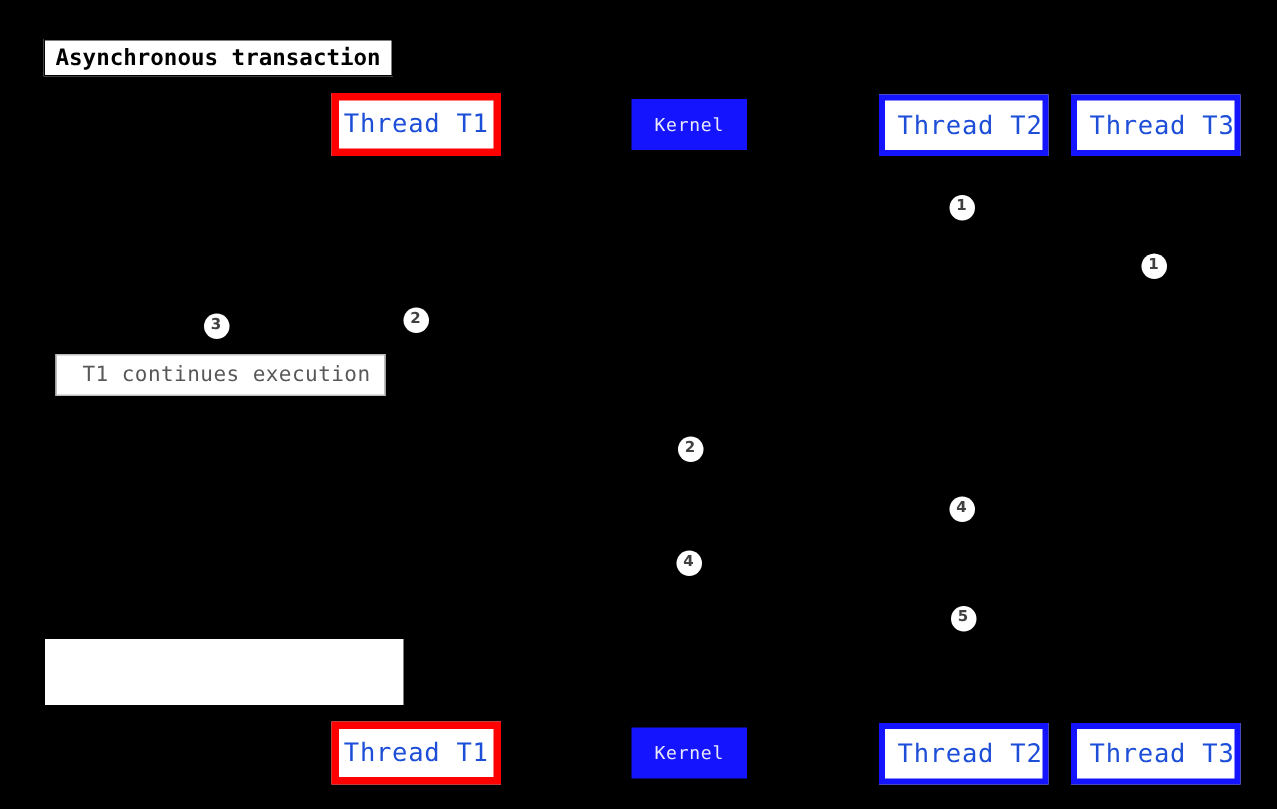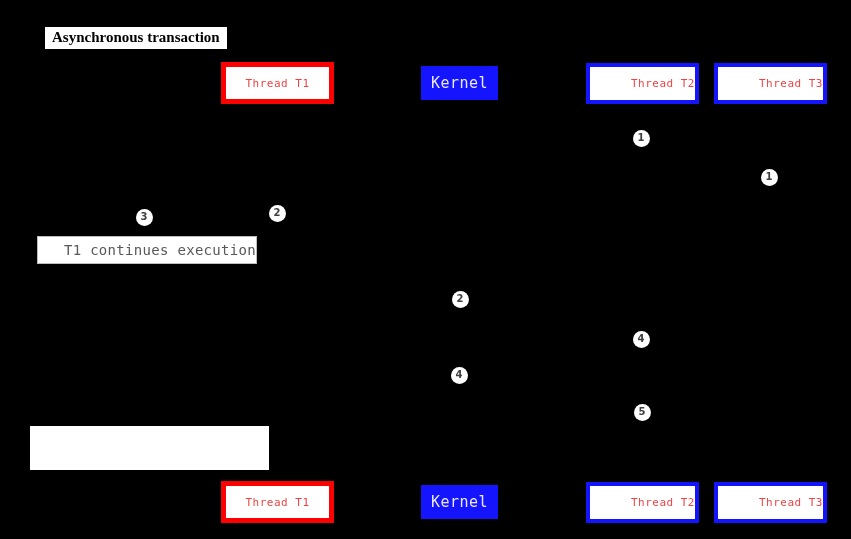--- a/index.html
+++ b/index.html
@@ -35,47 +35,47 @@
     font-size: 15px;
     font-weight: 700;
     letter-spacing: 0px;
     padding: 2px 7px 3px 7px;
     justify-content: flex-start;
   }
 
   
   .lifeline-box {
     background: #ffffff;
-    color: #ef4444;
-    font-size: 11px;
+    color: #1d4ed8;
+    font-size: 17px;
     letter-spacing: 0.5px;
   }
   .lifeline-box.red {
     border: 5px solid #ff0000;
   }
   .lifeline-box.blue {
     border: 4px solid #1414ff;
     justify-content: flex-end;
   }
   .kernel-box {
     background: #1414ff;
     color: #e8e8f8;
     border: none;
-    font-size: 15px;
+    font-size: 12px;
     letter-spacing: 0.5px;
   }
 
   
   .note-box {
     background: #ffffff;
     color: #585858;
     border: 1px solid #bdbdbd;
     font-size: 14px;
     letter-spacing: 0.3px;
-    justify-content: flex-end;
+    justify-content: center;
     padding-left: 8px;
   }
   .note-box.empty {
     border: none;
     background: #ffffff;
   }
 
   
   .step-marker {
     position: absolute;
@@ -111,21 +111,21 @@
     width: 3px;
     height: 4px;
     background: #000000;
   }
 </style>
 </head>
 <body>
 
 <div id="canvas">
 
-  <div class="node title-box" id="title-box" style="left:44px; top:26px;font-family:Liberation Serif, serif;">
+  <div class="node title-box" id="title-box" style="left:29px; top:26px;">
     <span>Asynchronous transaction</span>
   </div>
 
   <div class="lifeline" style="left:277px; top:104px; height:377px;"></div>
   <div class="lifeline" style="left:459px; top:100px; height:385px;"></div>
   <div class="lifeline" style="left:642px; top:104px; height:378px;"></div>
   <div class="lifeline" style="left:770px; top:104px; height:378px;"></div>
 
   <div class="msg-arrow" style="left:277px; top:131px; width:365px;"></div>
   <div class="msg-arrow" style="left:277px; top:170px; width:493px;"></div>

